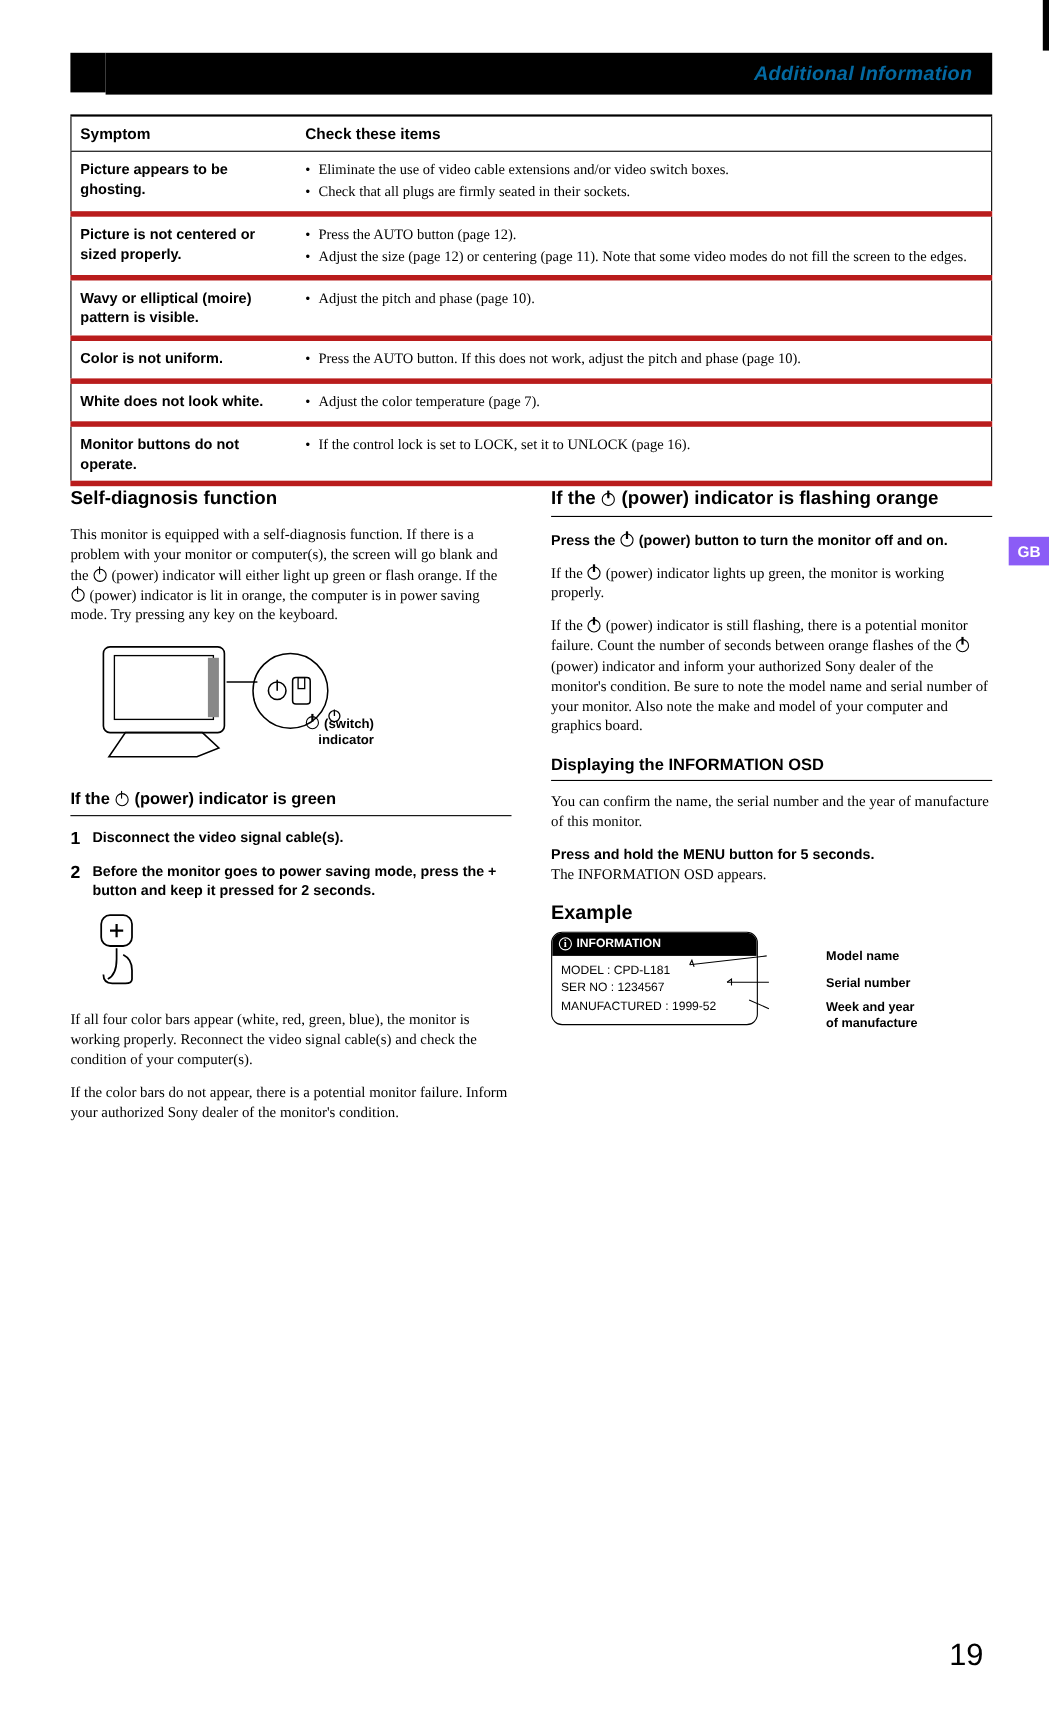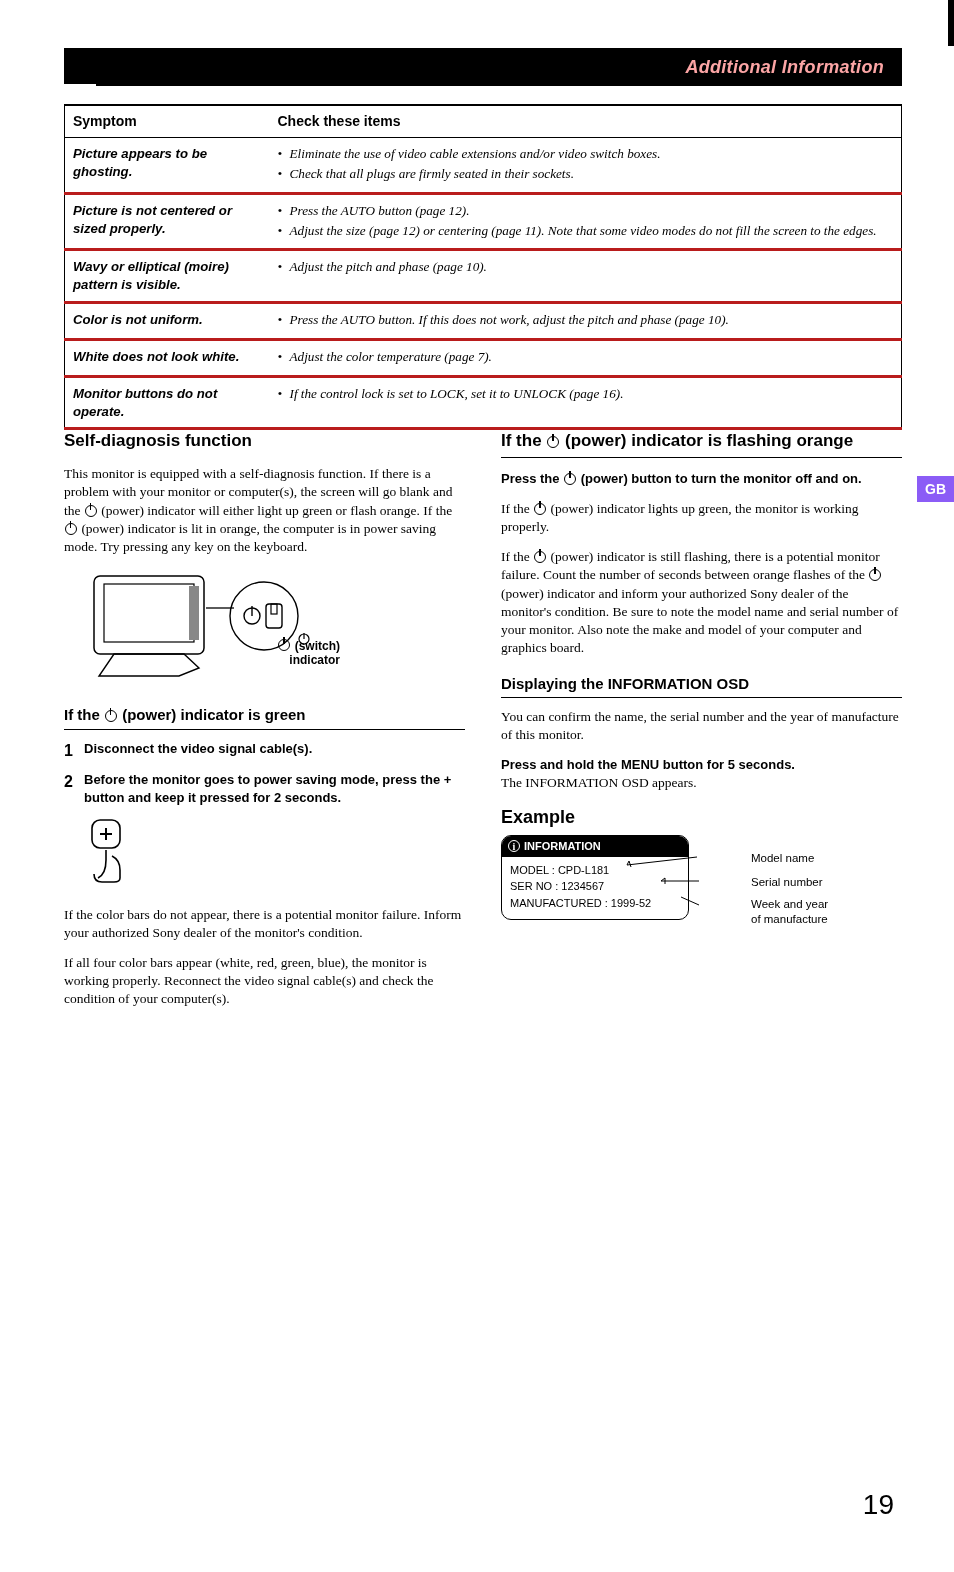--- a/index.html
+++ b/index.html
@@ -11,38 +11,37 @@
     color: #000;
     padding: 48px 52px 40px 64px;
     position: relative;
     font-size: 13.5px;
     line-height: 1.35;
   }
   .edge-tick { position:absolute; top:0; right:0; width:6px; height:46px; background:#000; }
   .banner-wrap { display:flex; margin-bottom:18px; }
   .banner-black { background:#000; flex:0 0 32px; height:36px; }
   .banner-right {
-    flex:1; background:#000; color:#fca5a5; text-align:right;
+    flex:1; background:#000; color:#0369a1; text-align:right;
     font-style:italic; font-weight:bold; font-size:18px;
     padding:7px 18px 7px 0; letter-spacing:0.3px;
     font-family: Arial, Helvetica, sans-serif;
   }
   table.trouble {
     width:100%; border-collapse:collapse; 
     font-size:13.2px;
   }
   table.trouble th {
     text-align:left; font-family: Arial, Helvetica, sans-serif;
     font-weight:bold; font-size:14px; padding:6px 8px;
     border-bottom:1px solid #000;
   }
   table.trouble td {
     vertical-align:top; padding:7px 8px;
-    border-bottom:3px solid #b91c1c;
-    font-style:italic;
+    border-bottom:5px solid #b91c1c;
   }
   table.trouble td.sym { width:205px; font-family: Arial, Helvetica, sans-serif; font-weight:bold; }
   table.trouble { border:1px solid #000; border-top:2px solid #000; border-bottom:2px solid #000; }
   ul.bullets { list-style:none; padding:0; margin:0; }
   ul.bullets li { padding-left:12px; position:relative; margin-bottom:2px; }
   ul.bullets li::before { content:"•"; position:absolute; left:0; top:0; }
 
   .two-col { display:flex; gap:36px; }
   .col { flex:1; min-width:0; }
 
@@ -81,21 +80,21 @@
   
   .osd-wrap { position:relative; margin-top:6px; }
   .osd-box {
     width:188px; border:1.5px solid #000; border-radius:10px;
     overflow:hidden; font-family: Arial, Helvetica, sans-serif;
     font-size:11px; position:relative;
   }
   .osd-head { background:#000; color:#fff; padding:3px 6px; font-weight:bold; display:flex; align-items:center; gap:4px; }
   .info-i { display:inline-block; width:12px; height:12px; border:1.3px solid #fff; border-radius:50%; text-align:center; line-height:11px; font-style:normal; font-family:serif; font-weight:bold; font-size:10px; }
   .osd-body { padding:5px 8px 8px 8px; line-height:1.5; }
-  .callout { position:absolute; font-family: Arial, Helvetica, sans-serif; font-weight:normal; font-size:11.5px;padding-left:46px; }
+  .callout { position:absolute; font-family: Arial, Helvetica, sans-serif; font-weight:bold; font-size:11.5px;padding-left:46px; }
 
   .page-num {
     position:absolute; bottom:48px; right:60px;
     font-family: Arial, Helvetica, sans-serif; font-size:28px;
   }
 </style>
 </head>
 <body>
 
 <div class="edge-tick"></div>
@@ -218,22 +217,22 @@
 
     <div class="plus-fig">
       <svg width="56" height="70" viewBox="0 0 56 70">
         <rect x="8" y="4" width="28" height="28" rx="8" fill="none" stroke="#000" stroke-width="1.6"></rect>
         <line x1="16" y1="18" x2="28" y2="18" stroke="#000" stroke-width="2"></line>
         <line x1="22" y1="12" x2="22" y2="24" stroke="#000" stroke-width="2"></line>
         <path d="M 22 34 L 22 44 Q 22 58 14 62 M 28 40 Q 36 44 36 54 L 36 62 Q 36 66 30 66 L 18 66 Q 10 66 10 58" fill="none" stroke="#000" stroke-width="1.6"></path>
       </svg>
     </div>
 
+    <p class="body">If all four color bars appear (white, red, green, blue), the monitor is working properly. Reconnect the video signal cable(s) and check the condition of your computer(s).</p>
     <p class="body">If the color bars do not appear, there is a potential monitor failure. Inform your authorized Sony dealer of the monitor's condition.</p>
-    <p class="body">If all four color bars appear (white, red, green, blue), the monitor is working properly. Reconnect the video signal cable(s) and check the condition of your computer(s).</p>
   </div>
 
   <div class="col" style="position:relative;">
     <h2 class="section" style="border-bottom:1px solid #000; padding-bottom:4px;">
       <span>If the </span><span class="power-sym"></span><span> (power) indicator is flashing orange</span>
     </h2>
 
     <div class="gb-tag" style="top:46px; right:-52px;">GB</div>
 
     <p class="body bold-sans" style="font-size:13px;">

